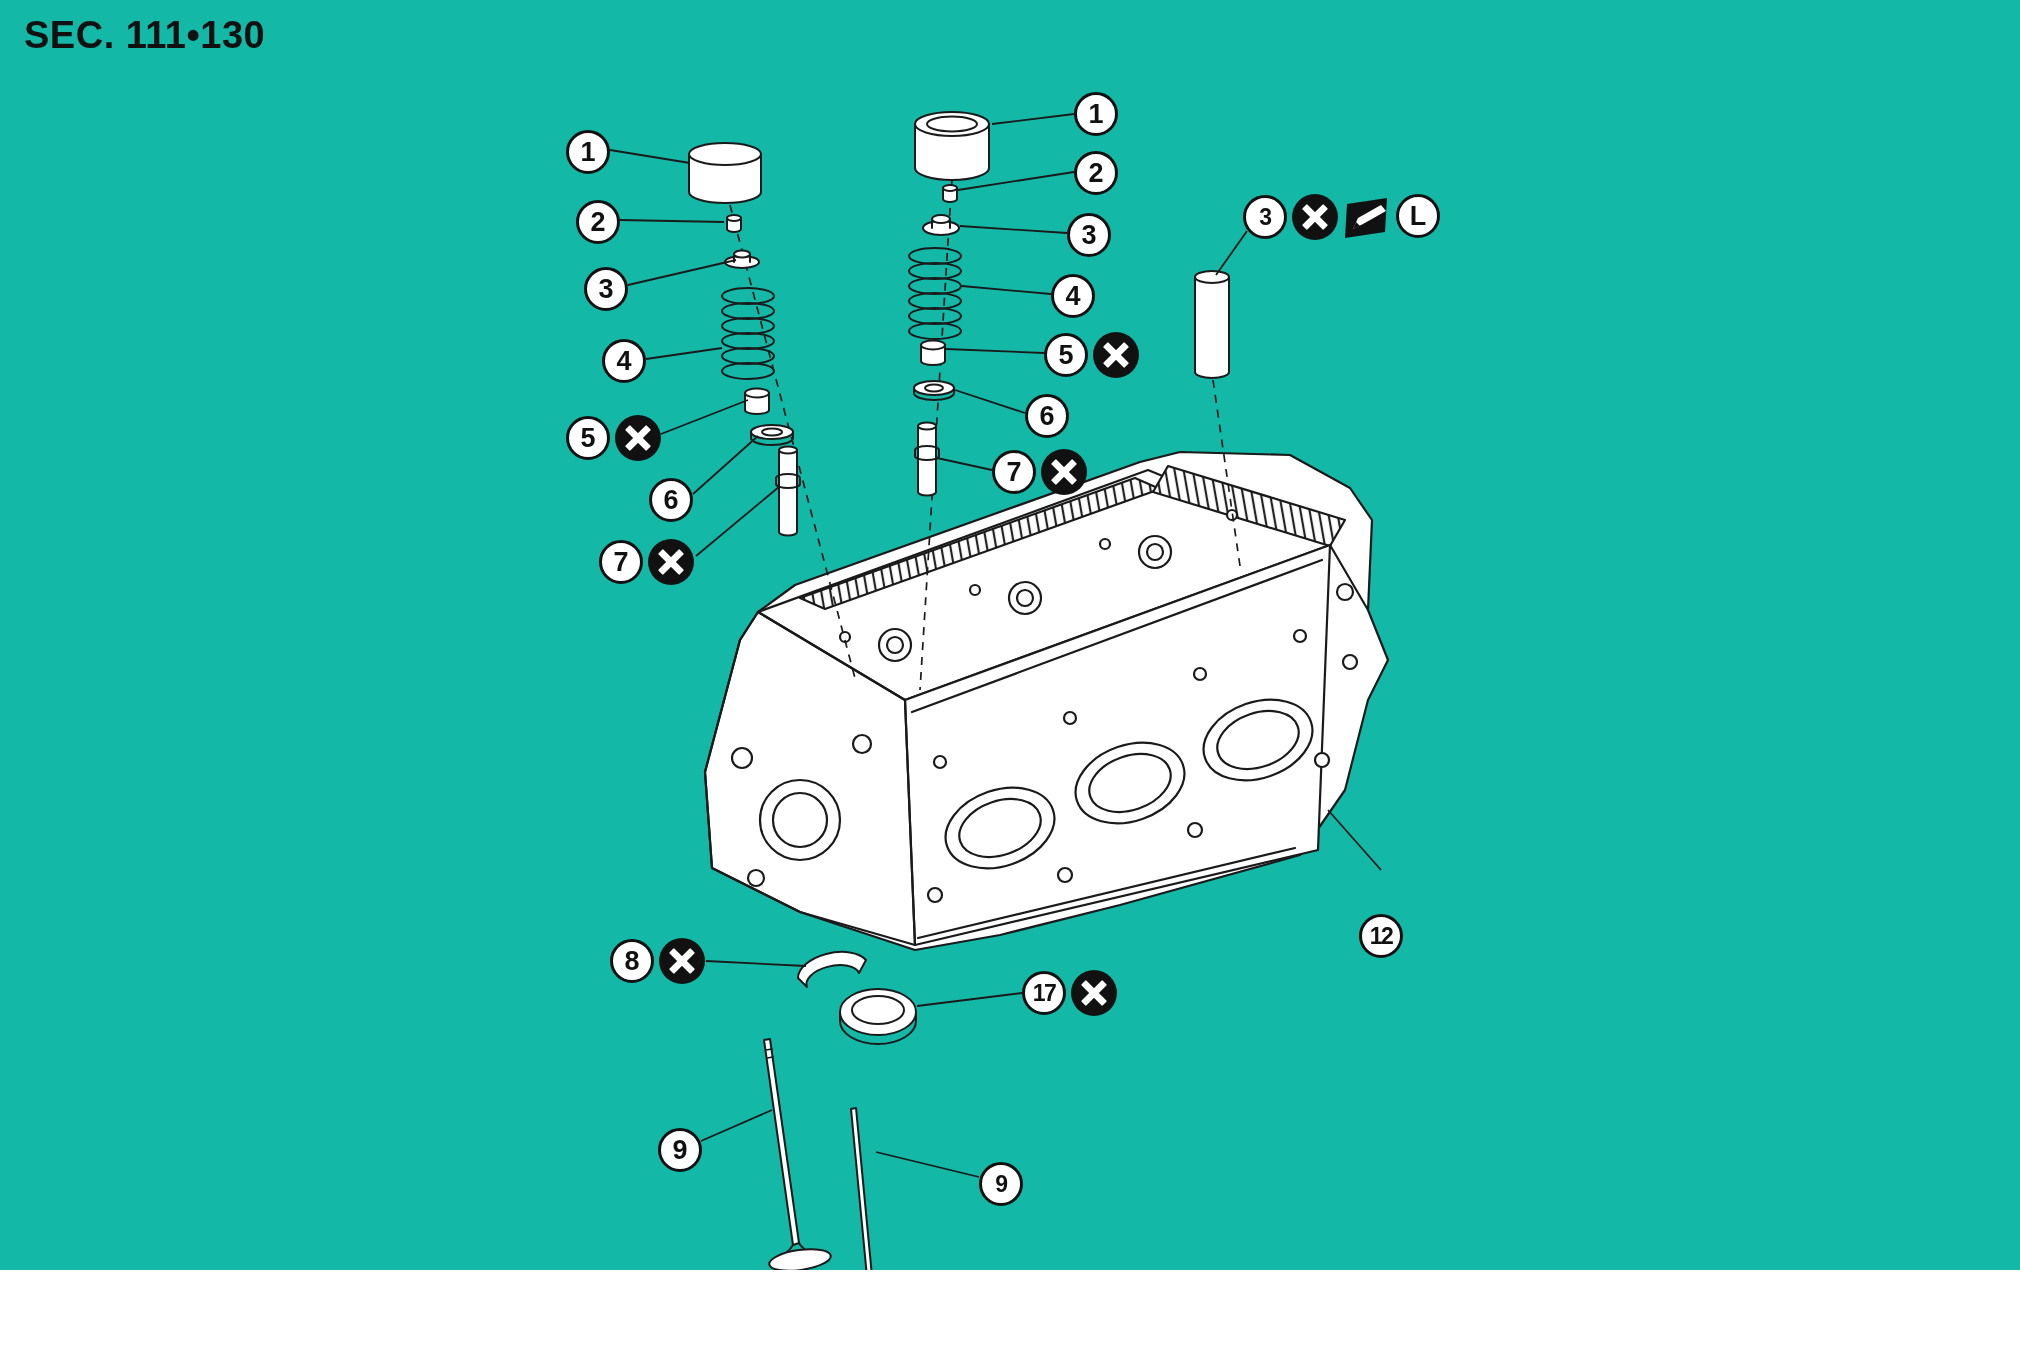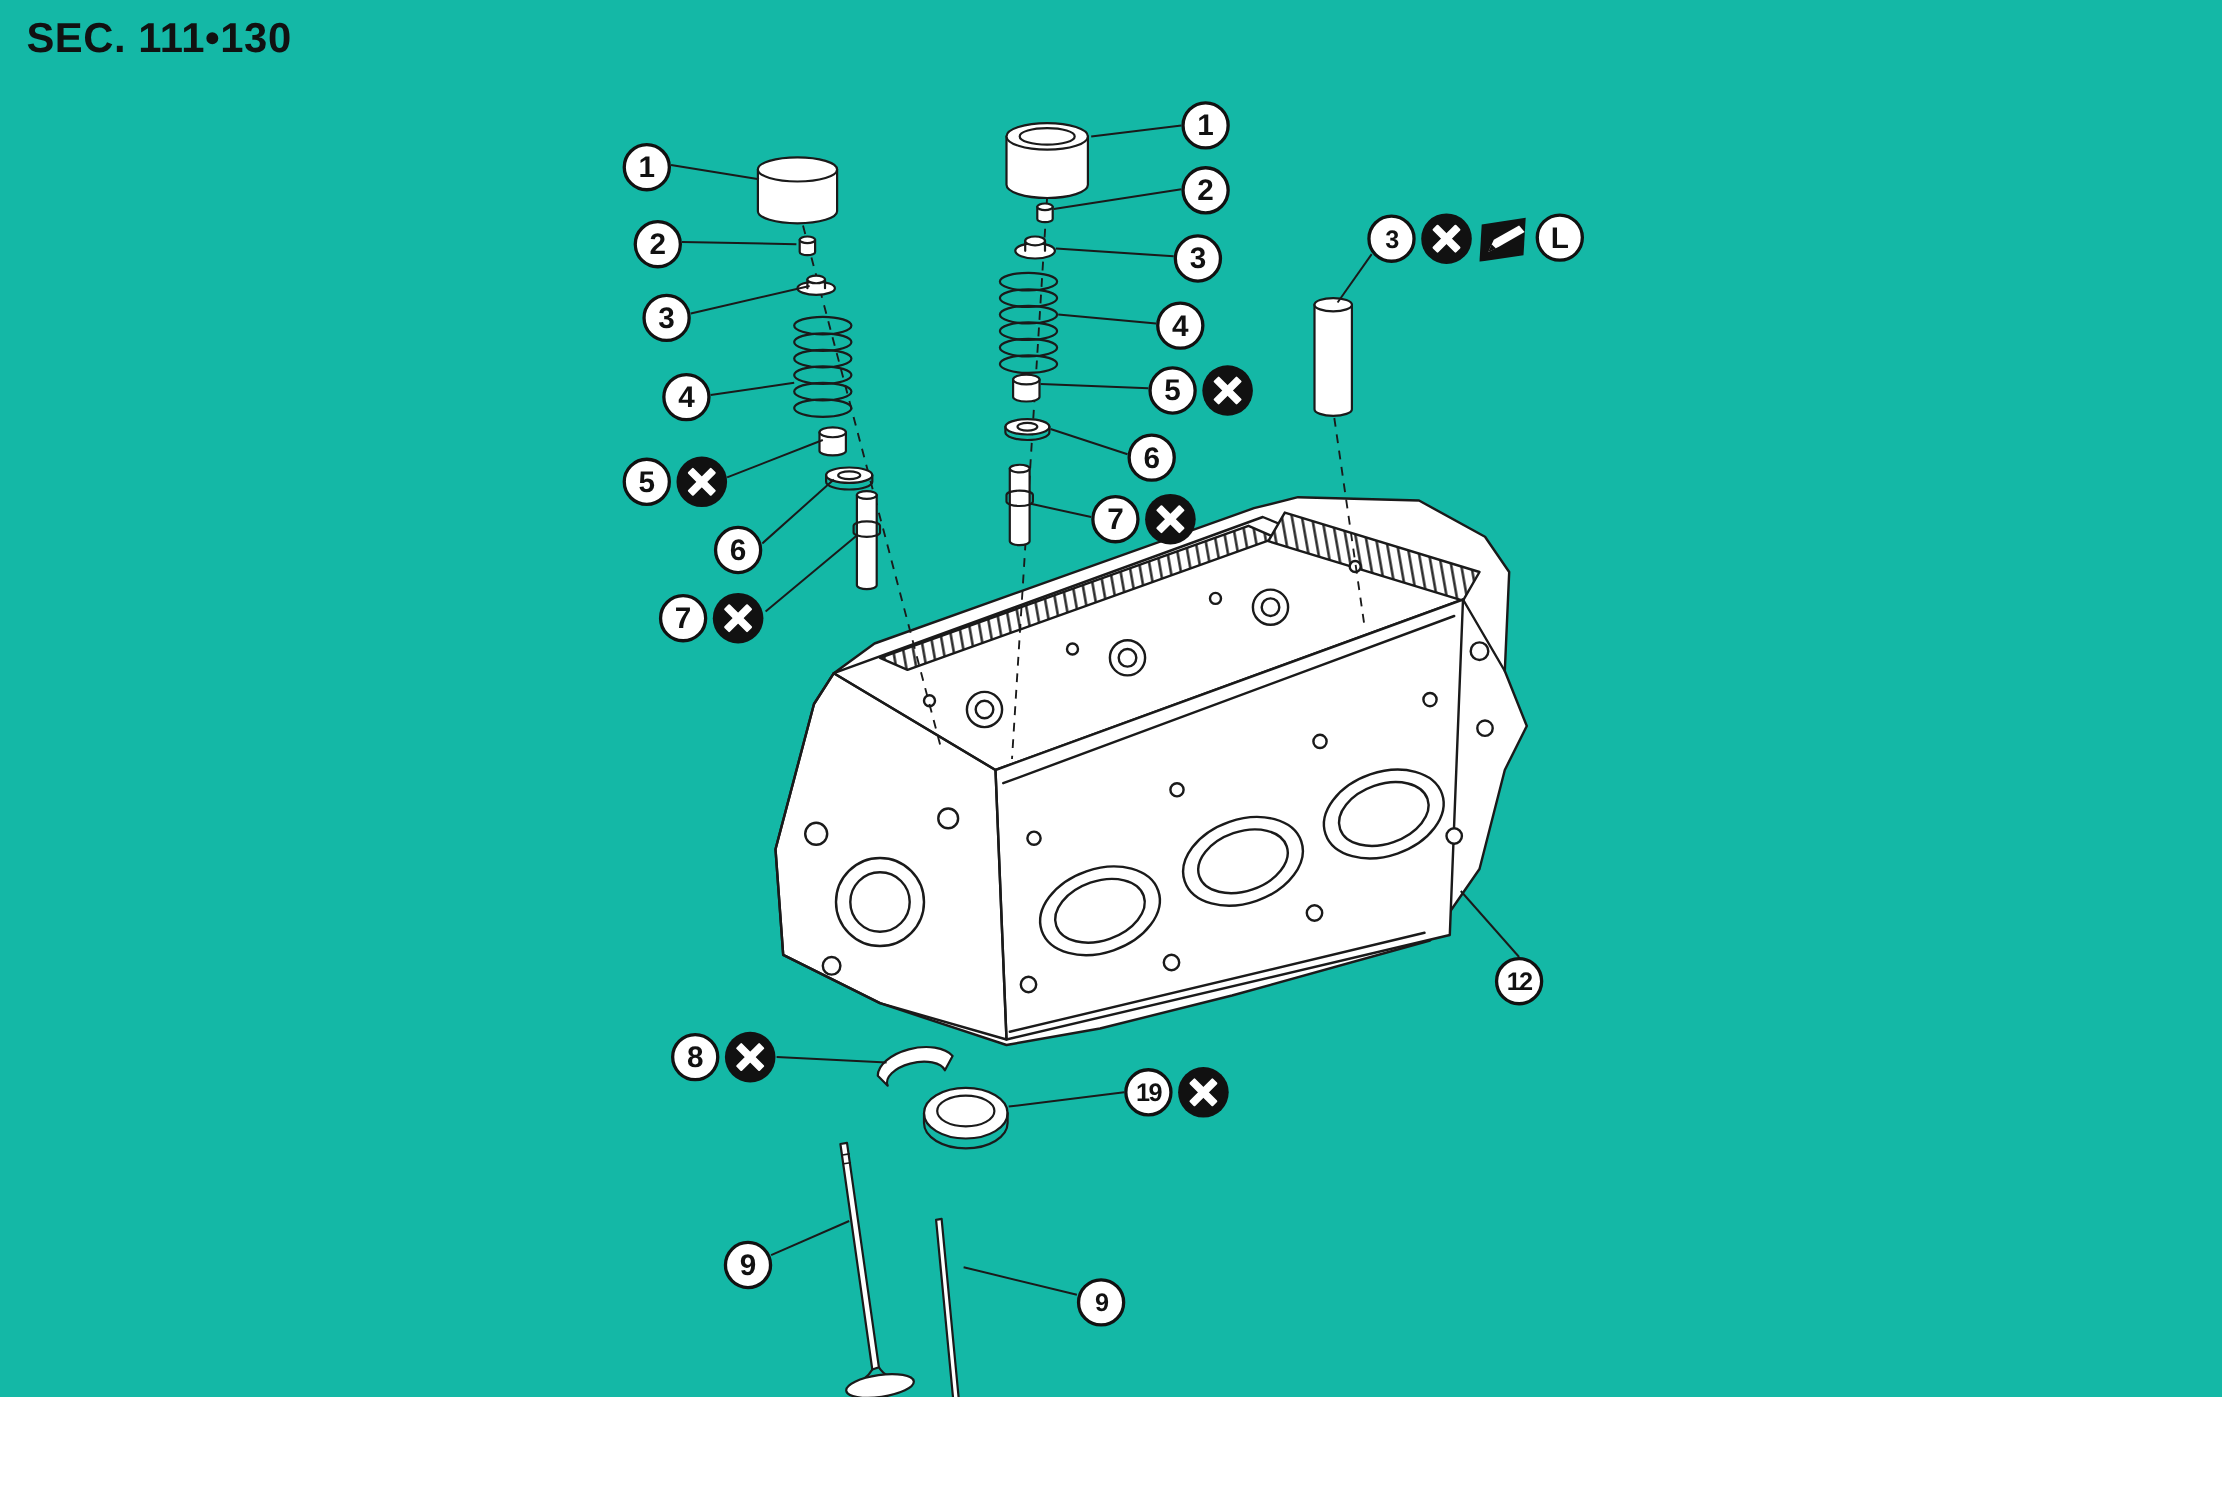--- a/index.html
+++ b/index.html
@@ -253,21 +253,21 @@
       <div class="callout twod" style="left: 1243px; top: 195px;">3</div>
       <div class="mark mark-x" style="left: 1292px; top: 194px;"></div>
       <div class="mark mark-pencil" style="left: 1344px; top: 194px;">
         <svg width="46" height="42" viewBox="0 0 46 42">
           <polygon points="3,8 43,2 41,36 1,42" fill="#111"></polygon>
           <polygon points="9,33 14,22 37,9 42,15 19,28" fill="#fff"></polygon>
           <polygon points="9,33 12,26 16,30" fill="#111"></polygon>
         </svg>
       </div>
       <div class="mark mark-l" style="left: 1396px; top: 194px;">L</div>
-      <div class="callout twod" style="left: 1359px; top: 870px;">12</div>
+      <div class="callout twod" style="left: 1359px; top: 914px;">12</div>
       <div class="callout" style="left: 610px; top: 939px;">8</div>
       <div class="mark mark-x" style="left: 659px; top: 938px;"></div>
-      <div class="callout twod" style="left: 1022px; top: 971px;">19</div>
+      <div class="callout twod" style="left: 1022px; top: 971px;">17</div>
       <div class="mark mark-x" style="left: 1071px; top: 970px;"></div>
       <div class="callout" style="left: 658px; top: 1128px;">9</div>
       <div class="callout twod" style="left: 979px; top: 1162px;">9</div>
     </div>
 </div>
 
 </body></html>

